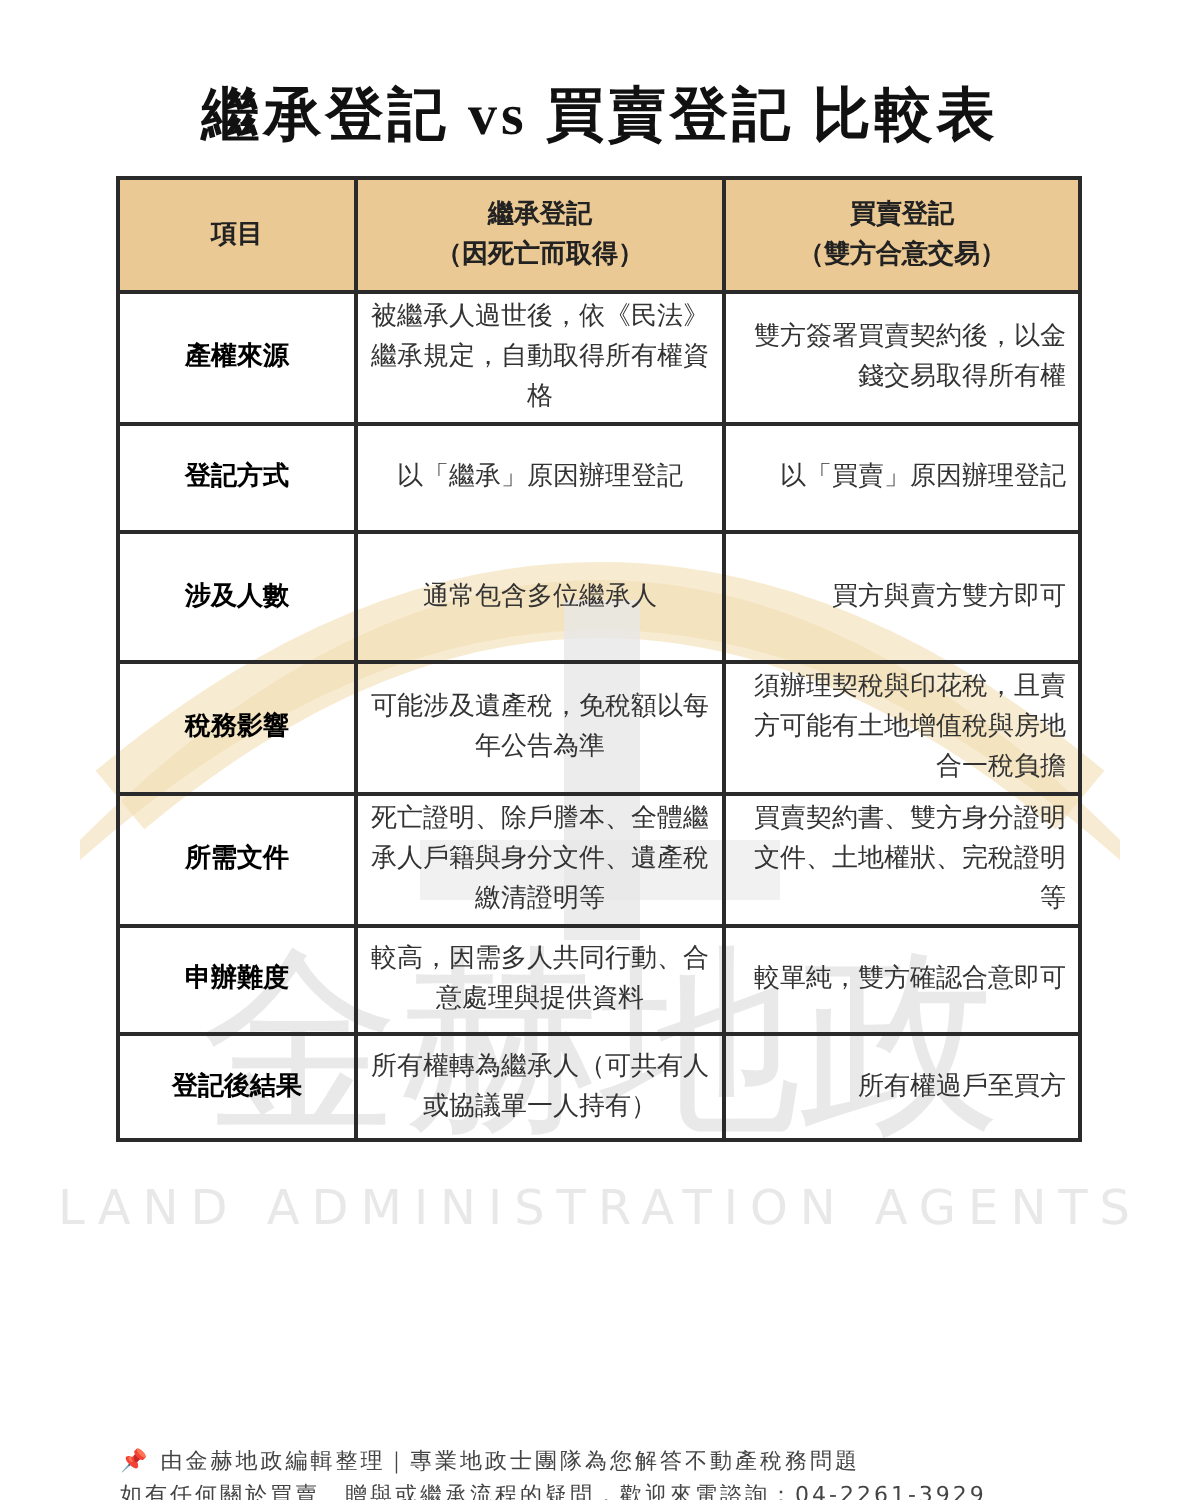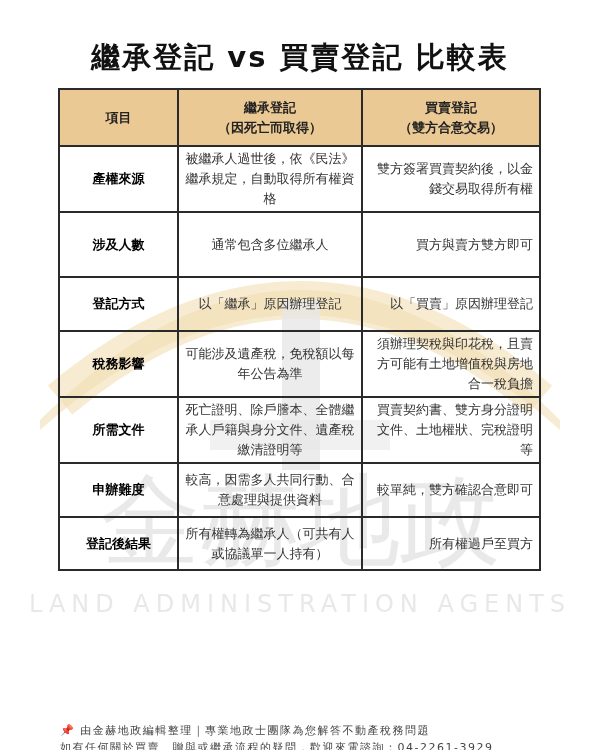--- a/index.html
+++ b/index.html
@@ -2,21 +2,21 @@
 <html><head>
 <meta charset="utf-8">
 <style>
   html, body { margin:0; padding:0; }
   body {
     width:600px; height:750px; background:#ffffff; position:relative; overflow:hidden;
     font-family: "DejaVu Sans", "Liberation Sans", sans-serif; color:#222;
   }
   .title {
     position:absolute; left:0; top:38px; width:600px; text-align:center;
-    font-size:29px; font-weight:bold; letter-spacing:2px; color:#111;
+    font-size:29px; font-weight:bold; letter-spacing:2px; color:#111;font-family:Liberation Serif, serif;
   }
   .watermark { position:absolute; left:0; top:0; width:600px; height:750px; pointer-events:none; z-index:0; }
   table.cmp {
     position:absolute; left:58px; top:88px; width:483px; border-collapse:collapse; z-index:1;
     background:transparent;
   }
   table.cmp th, table.cmp td {
     border:2px solid #2a2a2a; text-align:center; vertical-align:middle; padding:2px 6px;
     font-size:13px; line-height:20px;
   }
@@ -57,29 +57,29 @@
       <th><span>繼承登記</span><br><span>（因死亡而取得）</span></th>
       <th><span>買賣登記</span><br><span>（雙方合意交易）</span></th>
     </tr>
   </thead>
   <tbody>
     <tr style="height:65px">
       <td class="item">產權來源</td>
       <td class="val">被繼承人過世後，依《民法》繼承規定，自動取得所有權資格</td>
       <td class="val2">雙方簽署買賣契約後，以金錢交易取得所有權</td>
     </tr>
+    <tr style="height:54px">
+      <td class="item">登記方式</td>
+      <td class="val">以「繼承」原因辦理登記</td>
+      <td class="val2">以「買賣」原因辦理登記</td>
+    </tr>
     <tr style="height:65px">
       <td class="item">涉及人數</td>
       <td class="val">通常包含多位繼承人</td>
       <td class="val2">買方與賣方雙方即可</td>
-    </tr>
-    <tr style="height:54px">
-      <td class="item">登記方式</td>
-      <td class="val">以「繼承」原因辦理登記</td>
-      <td class="val2">以「買賣」原因辦理登記</td>
     </tr>
     <tr style="height:64px">
       <td class="item">稅務影響</td>
       <td class="val">可能涉及遺產稅，免稅額以每年公告為準</td>
       <td class="val2">須辦理契稅與印花稅，且賣方可能有土地增值稅與房地合一稅負擔</td>
     </tr>
     <tr style="height:65px">
       <td class="item">所需文件</td>
       <td class="val">死亡證明、除戶謄本、全體繼承人戶籍與身分文件、遺產稅繳清證明等</td>
       <td class="val2">買賣契約書、雙方身分證明文件、土地權狀、完稅證明等</td>

